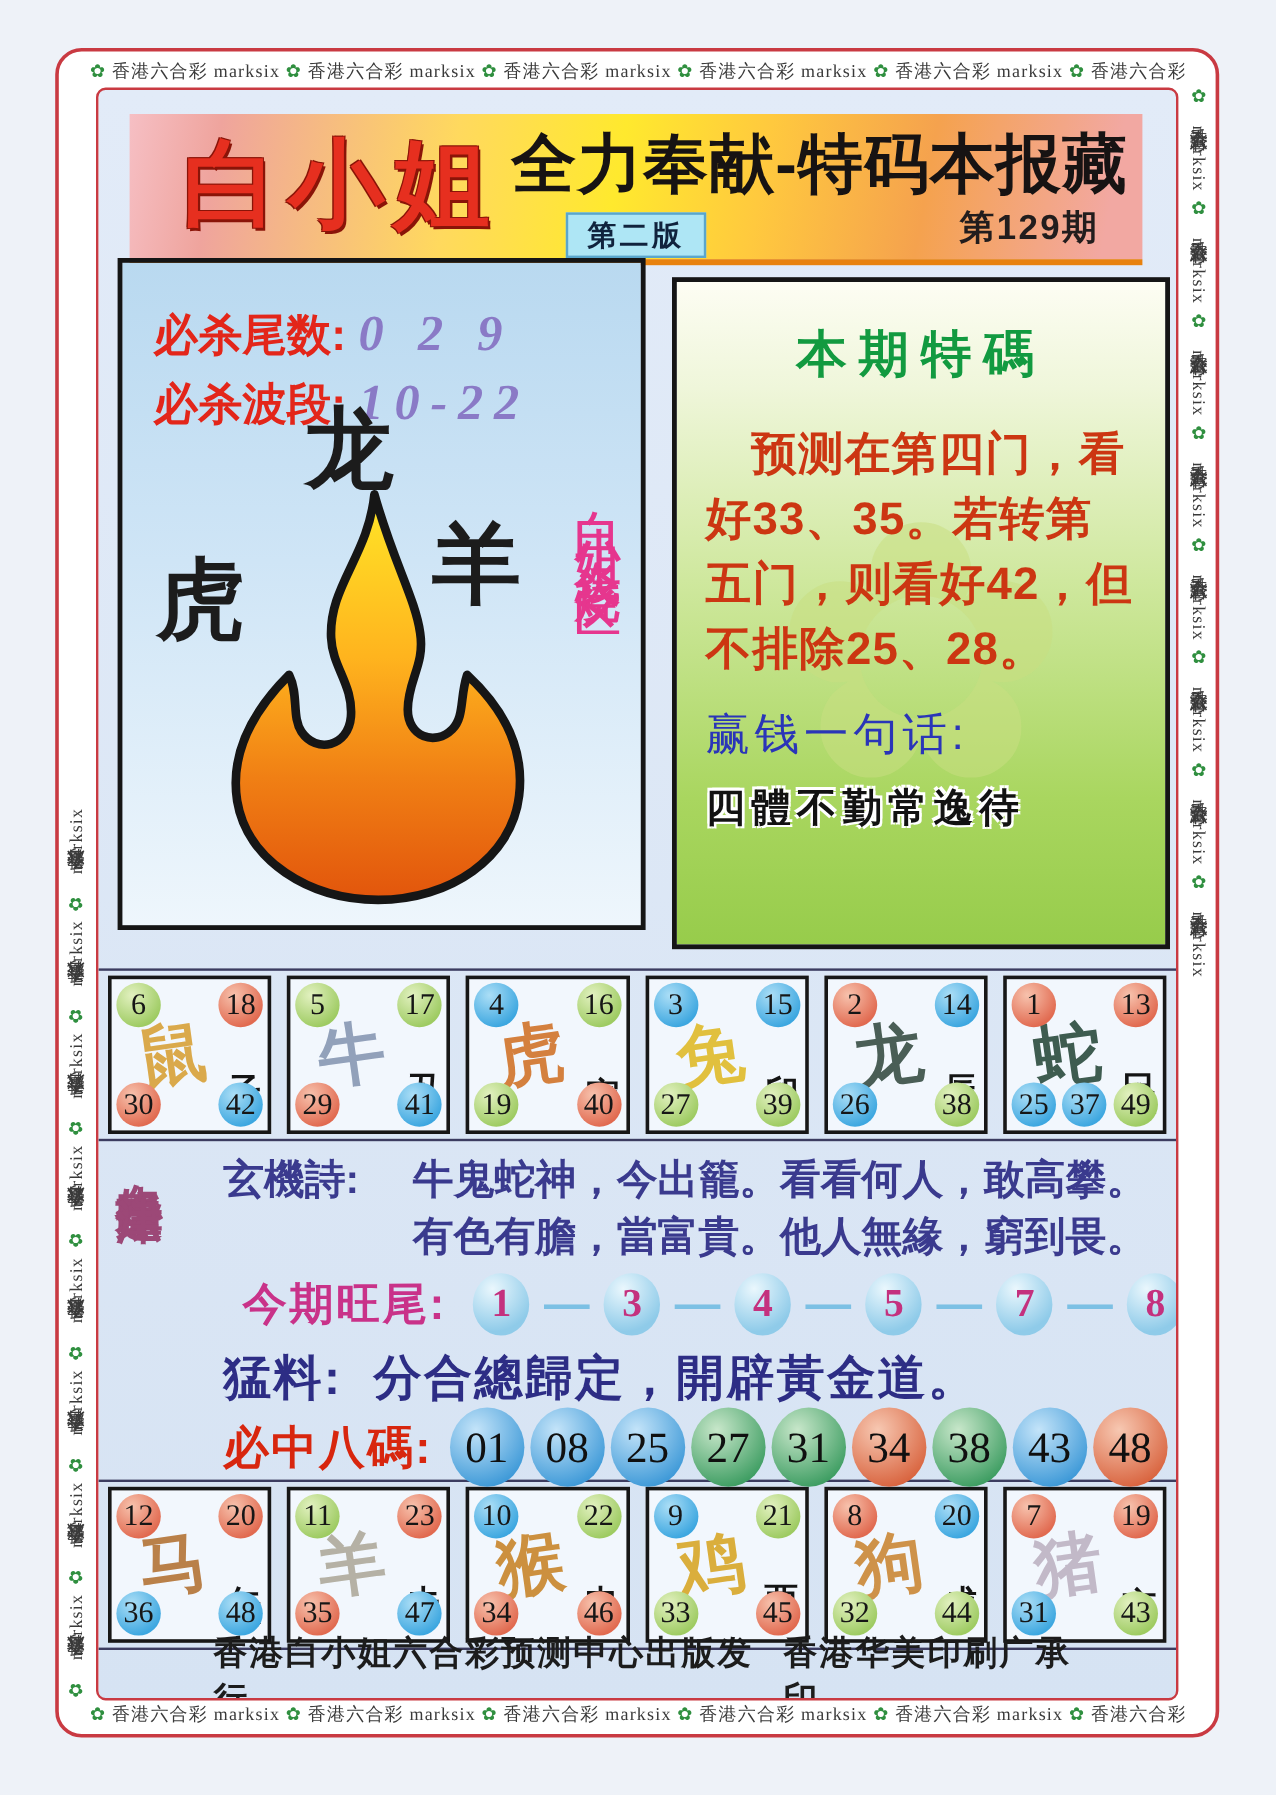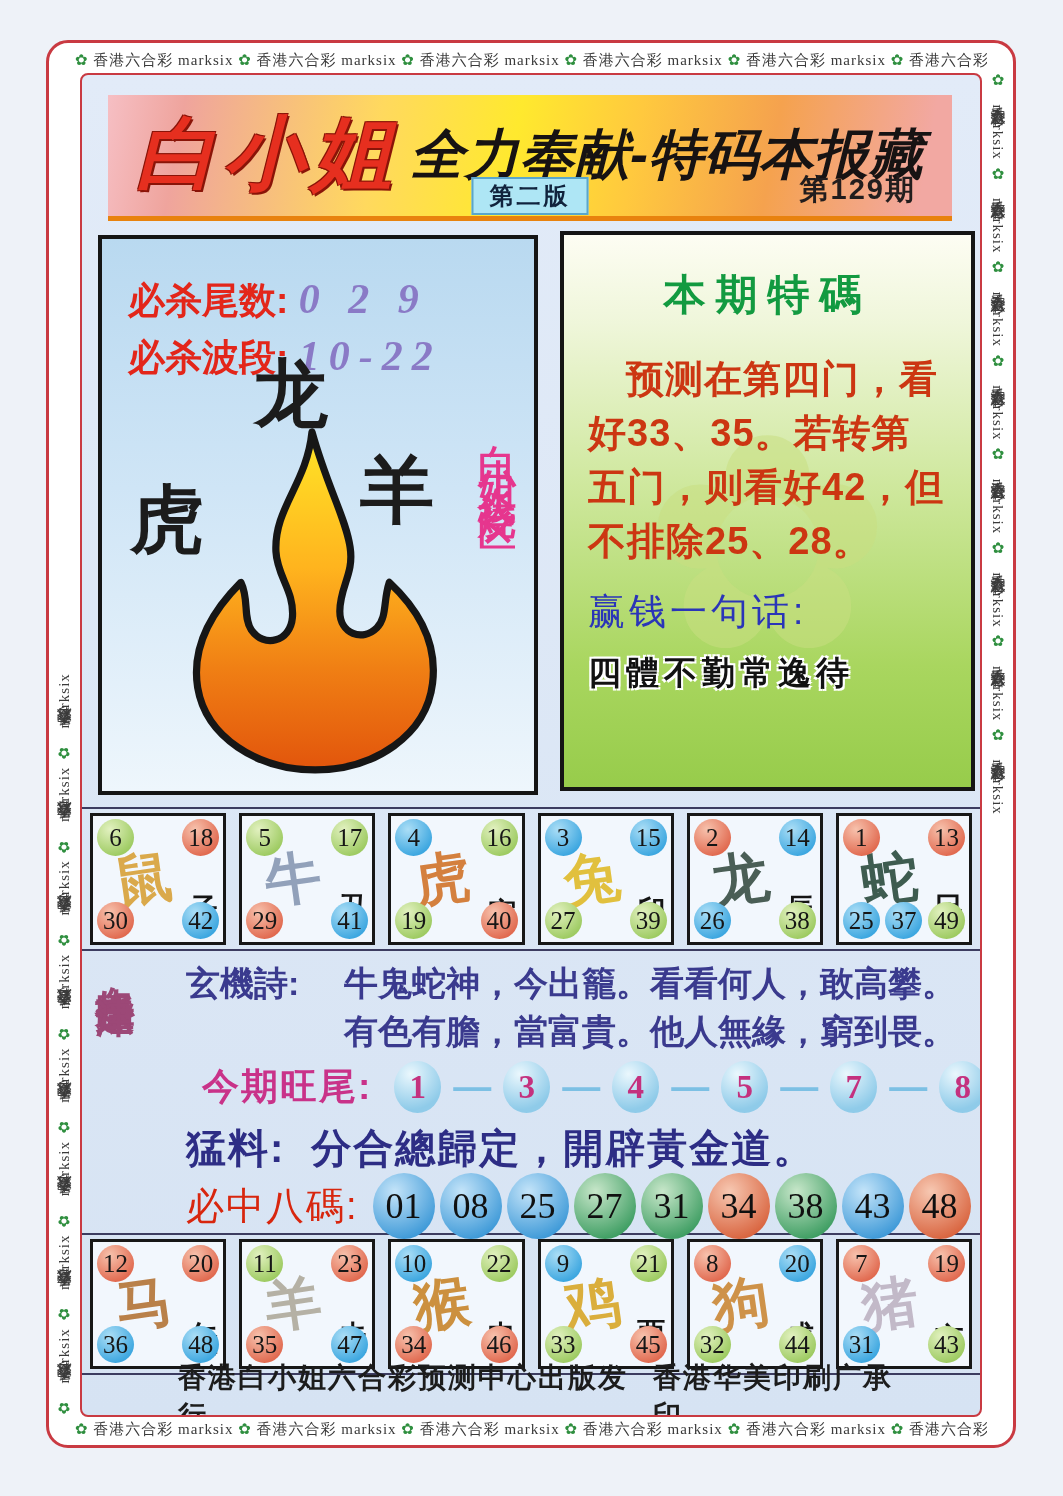--- a/index.html
+++ b/index.html
@@ -17,30 +17,30 @@
   .ms-flower{color:#2f8f3f;}
 
   
   .inner{position:absolute;left:31px;top:30px;width:902px;height:1344px;box-sizing:border-box;
          border:2px solid #c93a42;border-radius:8px;background:linear-gradient(#e2ebf8,#d6e3f3);overflow:hidden;}
 
   
   .hdr{position:absolute;left:26px;top:20px;width:844px;height:126px;box-sizing:border-box;
        background:linear-gradient(100deg,#f6bfc4 0%,#efa49d 9%,#ffd95e 32%,#ffe92e 48%,#ffc93e 62%,#f5a24e 78%,#f2a8a2 96%);
        border-bottom:5px solid #e8820e;}
-  .hdr-line{position:absolute;left:0;top:6px;width:100%;display:flex;align-items:center;justify-content:center;white-space:nowrap;font-style:italic;}
+  .hdr-line{position:absolute;left:16px;top:6px;width:100%;display:flex;justify-content:center;white-space:nowrap;}
   .t-red{font-size:80px;font-weight:bold;color:#e62f1f;letter-spacing:8px;
          text-shadow:2px 2px 0 #8a1408,-1px -1px 0 #8a1408,1px -1px 0 #8a1408,-1px 1px 0 #8a1408;}
   .t-black{font-size:54px;font-weight:bold;color:#171313;letter-spacing:1px;margin-left:10px;}
   .issue{position:absolute;right:36px;bottom:6px;font-size:29px;font-weight:bold;color:#221d1d;letter-spacing:2px;}
   .edition{position:absolute;left:50%;transform:translateX(-50%);bottom:1px;background:#aee6f5;border:2px solid #5aa6cc;
            font-size:24px;font-weight:bold;color:#10233d;padding:1px 16px;letter-spacing:3px;}
 
   
-  .killbox{position:absolute;left:16px;top:160px;width:440px;height:560px;box-sizing:border-box;border:4px solid #151515;
+  .killbox{position:absolute;left:16px;top:140px;width:440px;height:560px;box-sizing:border-box;border:4px solid #151515;
            background:linear-gradient(#b9d9f0 0%,#cfe5f6 45%,#eef6fc 100%);}
   .kill-lines{position:absolute;left:26px;top:32px;line-height:1.35;white-space:nowrap;}
   .kl-label{font-size:37px;font-weight:bold;color:#e3261a;}
   .kl-val{font-family:"Liberation Serif","DejaVu Serif",serif;font-style:italic;font-weight:bold;font-size:42px;color:#8a7ac6;letter-spacing:9px;margin-left:6px;}
   .zchar{position:absolute;font-size:74px;font-weight:bold;color:#1c1c1c;line-height:1;}
   .zchar.c1{left:152px;top:118px;}
   .zchar.c2{left:28px;top:244px;}
   .zchar.c3{left:258px;top:214px;}
   .flame{position:absolute;left:40px;top:182px;}
   .burnzone{position:absolute;right:18px;top:176px;height:360px;writing-mode:vertical-rl;
@@ -84,21 +84,21 @@
   .poem .l2{grid-column:2;grid-row:2;}
   .tails{position:absolute;left:120px;top:986px;display:flex;align-items:center;white-space:nowrap;}
   .tails .lbl{font-size:37px;font-weight:bold;color:#c93289;letter-spacing:2px;margin-right:22px;}
   .tball{width:47px;height:52px;border-radius:50%;display:flex;align-items:center;justify-content:center;
          background:radial-gradient(circle at 35% 25%,#eaf7fd,#8fcbe9 72%);
          font-family:"Liberation Serif","DejaVu Serif",serif;font-weight:bold;font-size:33px;color:#c4317e;}
   .tdash{color:#7cc0e4;font-size:38px;font-weight:bold;margin:0 12px;}
   .hot{position:absolute;left:104px;top:1046px;font-size:40px;font-weight:bold;color:#2d2d85;letter-spacing:2px;white-space:nowrap;}
   .hot .lbl{margin-right:26px;}
   .eight{position:absolute;left:104px;top:1098px;display:flex;align-items:center;white-space:nowrap;}
-  .eight .lbl{font-size:38px;font-weight:normal;color:#d8260e;letter-spacing:2px;margin-right:14px;}
+  .eight .lbl{font-size:38px;font-weight:bold;color:#d8260e;letter-spacing:2px;margin-right:14px;}
   .eball{width:62px;height:66px;border-radius:50%;display:flex;align-items:center;justify-content:center;margin-right:5px;
          font-family:"Liberation Serif","DejaVu Serif",serif;font-size:36px;color:#101010;}
   .eb-blue{background:radial-gradient(circle at 35% 28%,#c4e4f9,#3f9ad8 78%);}
   .eb-green{background:radial-gradient(circle at 35% 28%,#c8e7ca,#3f9e63 78%);}
   .eb-red{background:radial-gradient(circle at 35% 28%,#f7c8b2,#d96540 78%);}
 
   
   .footer{position:absolute;left:0;right:0;top:1302px;height:40px;display:flex;align-items:center;
           justify-content:space-between;padding:0 60px 0 96px;font-size:28px;color:#1c1c1c;font-weight:bold;letter-spacing:2px;}
 </style>

